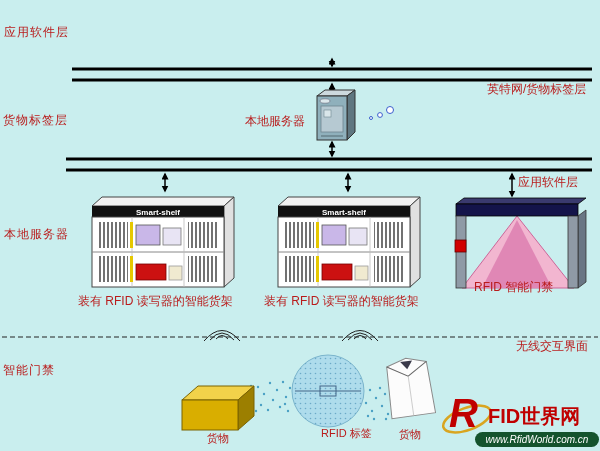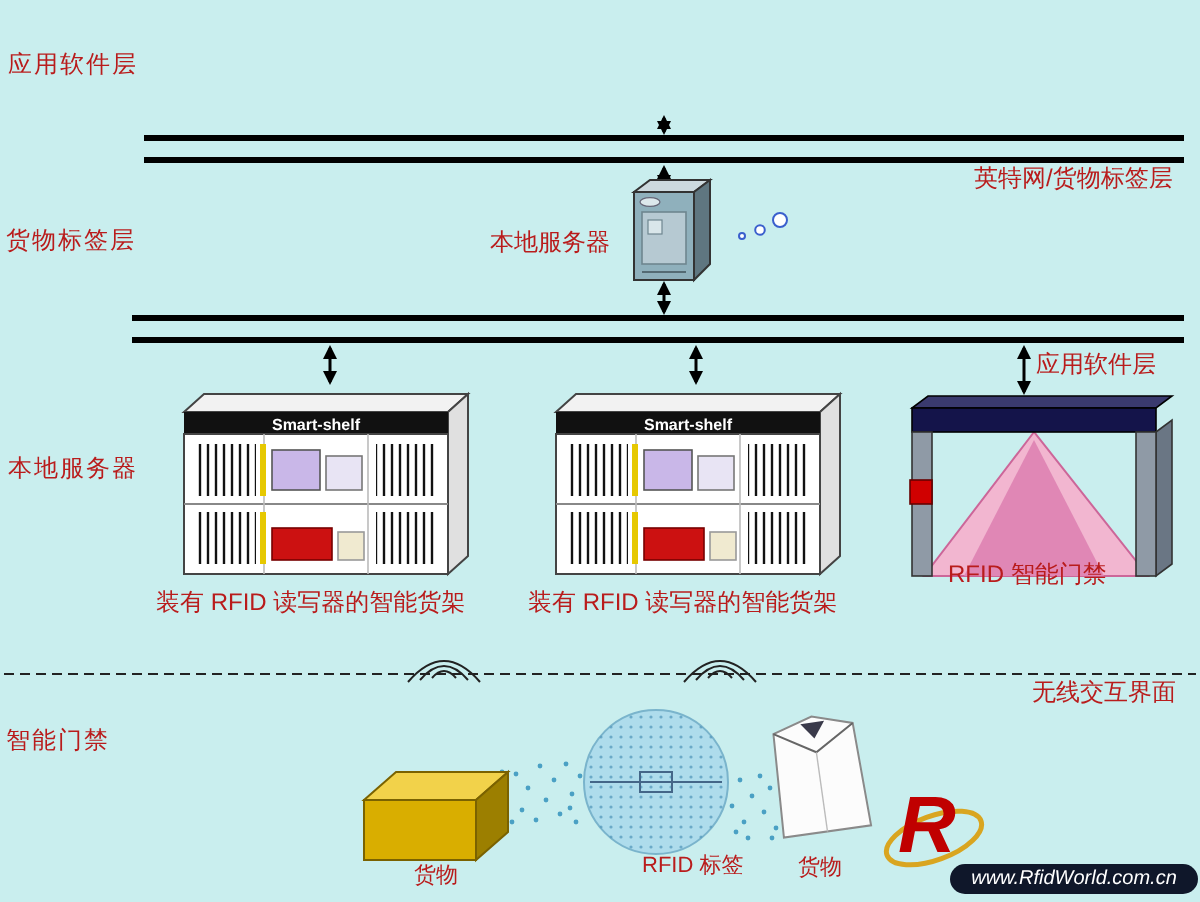--- a/index.html
+++ b/index.html
@@ -10,21 +10,21 @@
   .bold { font-weight:normal; }
   .small { font-size:11px; }
   svg { display:block; }
   .layer-label { letter-spacing:1px; }
   #connector-svg { position:absolute; left:0; top:0; z-index:1; }
   .component { position:absolute; z-index:2; }
   
   #logo { position:absolute; left:441px; top:397px; width:158px; height:52px; z-index:6; }
   #logo .r-letter { position:absolute; left:8px; top:-6px; font-size:40px; font-weight:bold; font-style:italic; color:#c00000; z-index:2;}
   #logo .brand { position:absolute; left:47px; top:6px; font-size:20px; font-weight:bold; color:#c00000; z-index:2;}
-  #logo .url-bar { position:absolute; left:34px; top:35px; width:124px; height:15px; background:#0f172a; border-radius:8px; color:#fff; font-size:10px; font-style:italic; text-align:center; line-height:15px; z-index:2;}
+  #logo .url-bar { position:absolute; left:34px; top:35px; width:124px; height:15px; background:#14532d; border-radius:8px; color:#fff; font-size:10px; font-style:italic; text-align:center; line-height:15px; z-index:2;}
   #logo svg { position:absolute; left:0; top:0; z-index:1; }
 </style>
 </head>
 <body>
 
 <div id="canvas">
 
   <svg width="0" height="0" style="position:absolute" aria-hidden="true">
     <defs>
       <pattern id="coilp" patternUnits="userSpaceOnUse" width="4" height="4">
@@ -233,16 +233,17 @@
       <line x1="30" y1="20" x2="30" y2="60" stroke="#bbb" stroke-width="0.7"></line>
     </svg>
   </div>
   <div class="label small" style="left:399px; top:428px;">货物</div>
 
   <div id="logo">
     <svg width="158" height="52" viewBox="0 0 158 52">
       <ellipse cx="26" cy="22" rx="25" ry="11" fill="none" stroke="#d9a520" stroke-width="2.5" transform="rotate(-20 26 22)"></ellipse>
     </svg>
     <span class="r-letter">R</span>
+    <span class="brand">FID世界网</span>
     <div class="url-bar">www.RfidWorld.com.cn</div>
   </div>
 
 </div>
 
 </body></html>

